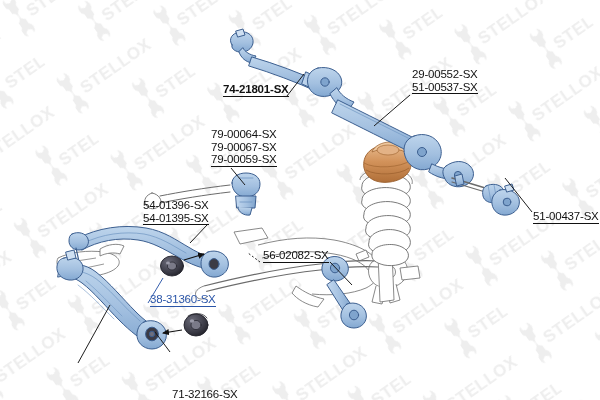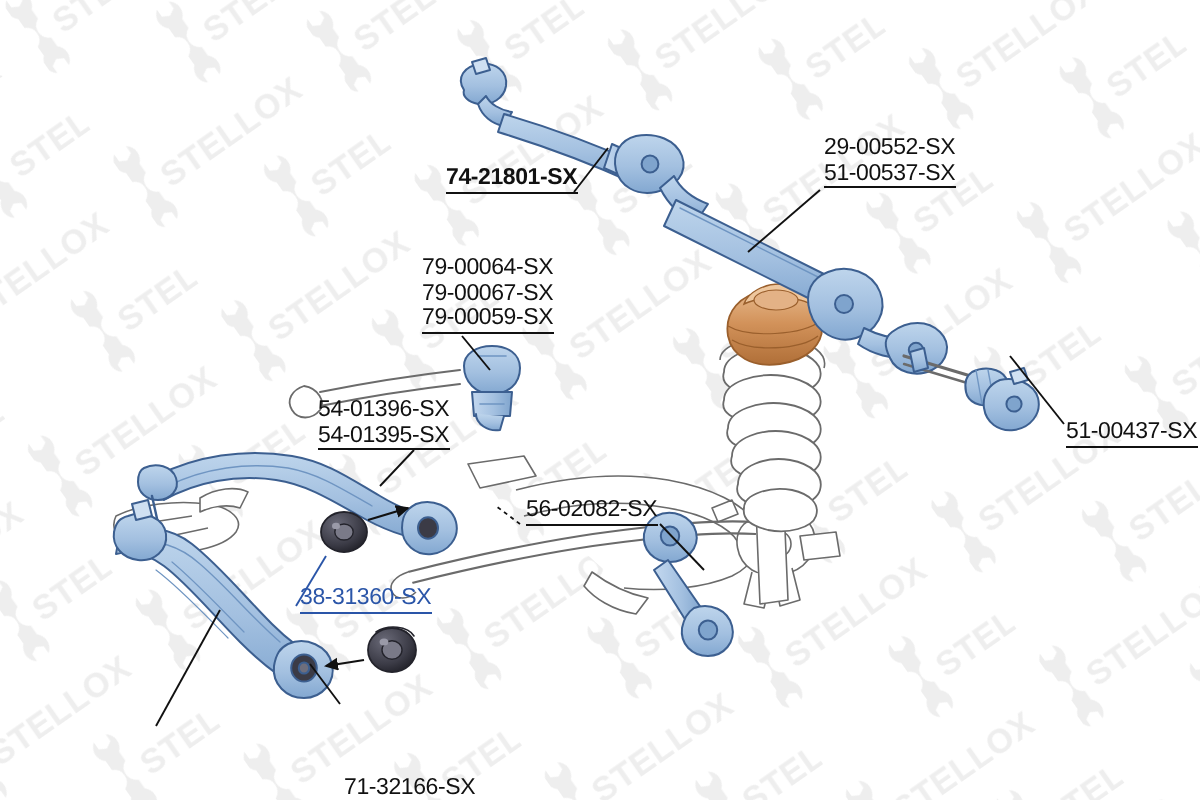--- a/index.html
+++ b/index.html
@@ -305,21 +305,21 @@
       <span class="line">29-00552-SX</span>
       <span class="line">51-00537-SX</span>
     </div>
 
     <div class="callout underlined" style="left:163px; top:128px;margin-left:48px;">
       <span class="line">79-00064-SX</span>
       <span class="line">79-00067-SX</span>
       <span class="line">79-00059-SX</span>
     </div>
 
-    <div class="callout underlined" style="left:159px; top:199px;">
+    <div class="callout underlined" style="left:143px; top:199px;">
       <span class="line">54-01396-SX</span>
       <span class="line">54-01395-SX</span>
     </div>
 
     <div class="callout underlined" style="left:263px; top:249px;">
       <span class="line">56-02082-SX</span>
     </div>
 
     <div class="callout underlined" style="left:533px; top:210px;">
       <span class="line">51-00437-SX</span>

